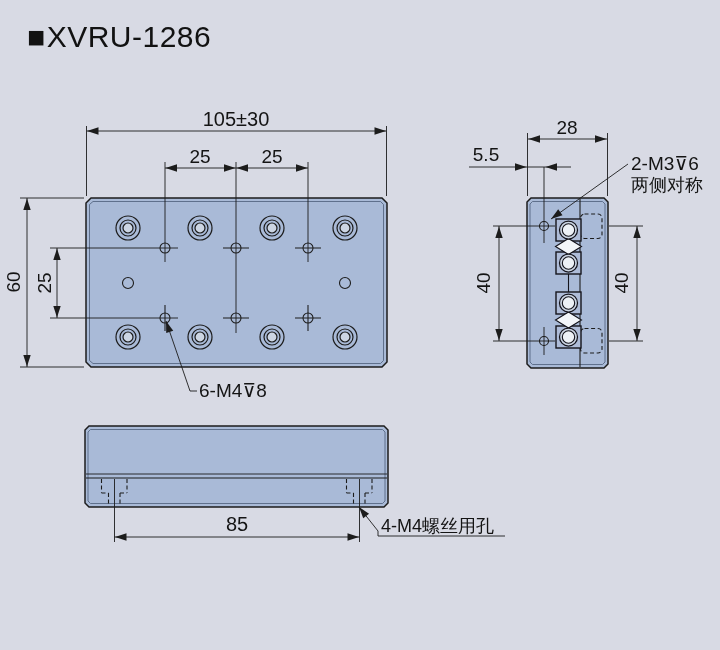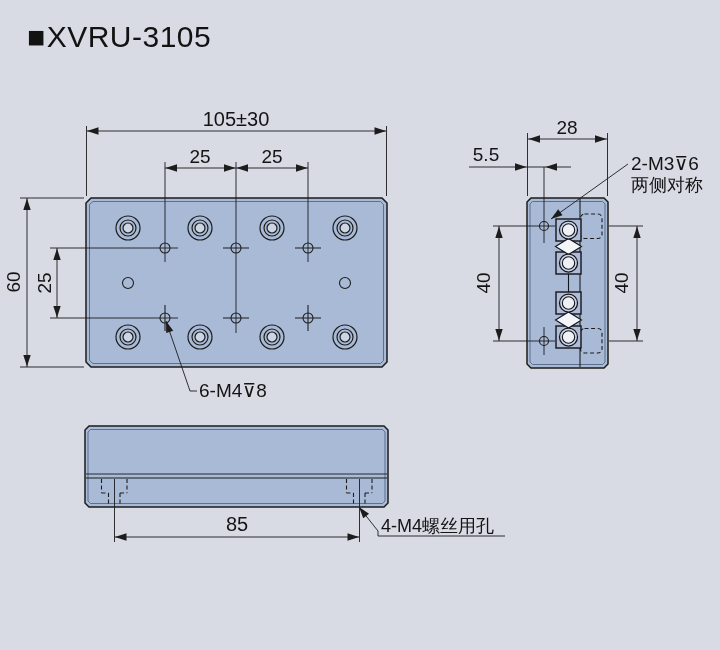--- a/index.html
+++ b/index.html
@@ -31,21 +31,21 @@
   .dash{stroke:#1c1c1c;stroke-width:1.1;fill:none;stroke-dasharray:4 2.6;}
   .arr{fill:#1c1c1c;stroke:none;}
 </style>
 </head>
 <body>
 
 <div class="canvas">
 
   <div class="title">
     <span class="marker">■</span>
-    <span>XVRU-3105</span>
+    <span>XVRU-1286</span>
   </div>
 
   <svg width="720" height="650" viewBox="0 0 720 650">
     <defs>
       <path id="arr" d="M0 0 L11.5 3.7 L11.5 -3.7 Z"></path>
     </defs>
 
     <g>
 
       <polygon points="91,198 382,198 387,203 387,362 382,367 91,367 86,362 86,203" fill="#a9bad7" class="edge"></polygon>

